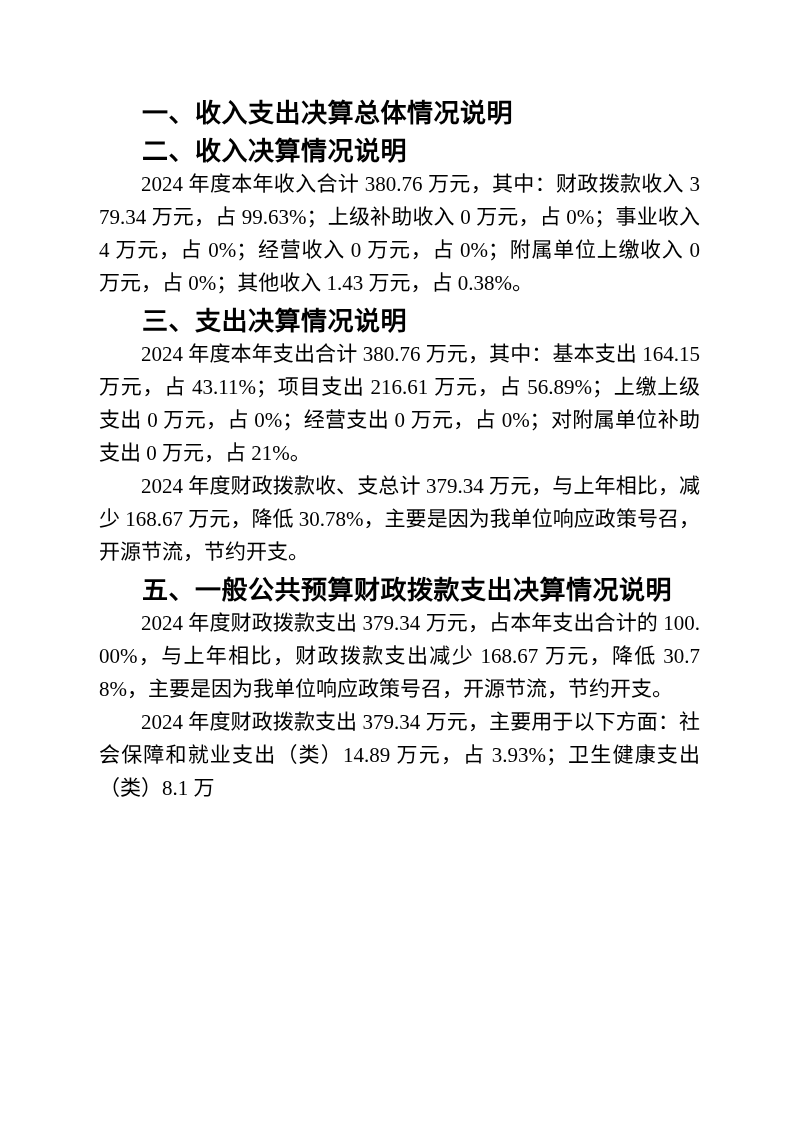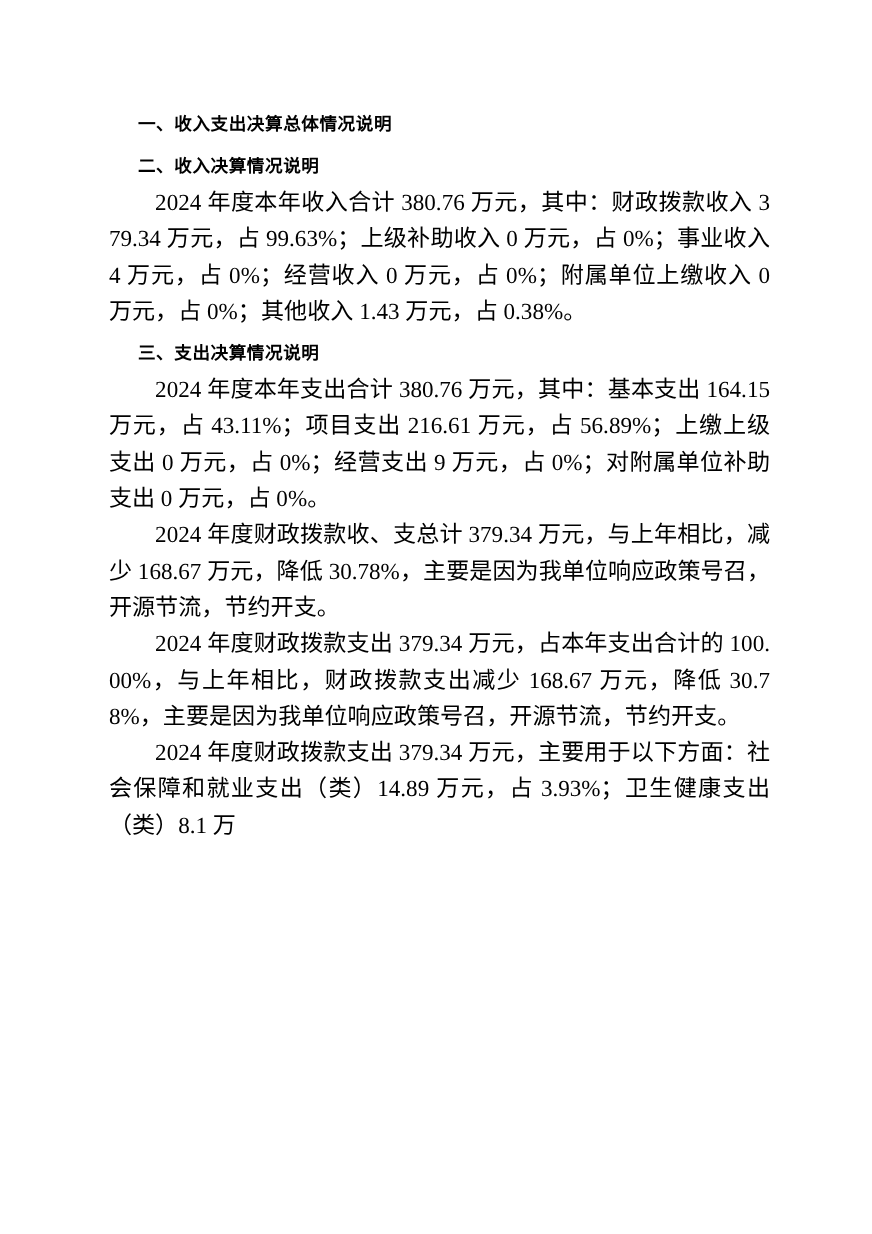--- a/index.html
+++ b/index.html
@@ -20,21 +20,21 @@
     color: #000000;
     padding: 92px 93px 0 99px;
     font-family: "Liberation Serif", "DejaVu Serif", serif;
     font-size: 21px;
     line-height: 33px;
   }
   .doc-heading {
     margin: 5px 0 0 0;
     font-family: "Liberation Sans", "DejaVu Sans", sans-serif;
     font-weight: bold;
-    font-size: 16px;
+    font-size: 26px;
     line-height: 33px;
     text-indent: 1.65em;
     letter-spacing: 0.5px;
     white-space: nowrap;
   }
   .doc-paragraph {
     margin: 0;
     text-align: justify;
     text-indent: 2em;
     word-break: break-all;
@@ -47,25 +47,26 @@
 
   <h2 class="doc-heading">一、收入支出决算总体情况说明</h2>
 
 
   <h2 class="doc-heading">二、收入决算情况说明</h2>
 
   <p class="doc-paragraph">2024 年度本年收入合计 380.76 万元，其中：财政拨款收入 379.34 万元，占 99.63%；上级补助收入 0 万元，占 0%；事业收入 4 万元，占 0%；经营收入 0 万元，占 0%；附属单位上缴收入 0 万元，占 0%；其他收入 1.43 万元，占 0.38%。</p>
 
   <h2 class="doc-heading">三、支出决算情况说明</h2>
 
-  <p class="doc-paragraph">2024 年度本年支出合计 380.76 万元，其中：基本支出 164.15 万元，占 43.11%；项目支出 216.61 万元，占 56.89%；上缴上级支出 0 万元，占 0%；经营支出 9 万元，占 0%；对附属单位补助支出 0 万元，占 0%。</p>
+  <p class="doc-paragraph">2024 年度本年支出合计 380.76 万元，其中：基本支出 164.15 万元，占 43.11%；项目支出 216.61 万元，占 56.89%；上缴上级支出 0 万元，占 0%；经营支出 0 万元，占 0%；对附属单位补助支出 0 万元，占 21%。</p>
 
 
   <p class="doc-paragraph">2024 年度财政拨款收、支总计 379.34 万元，与上年相比，减少 168.67 万元，降低 30.78%，主要是因为我单位响应政策号召，开源节流，节约开支。</p>
 
+  <h2 class="doc-heading">五、一般公共预算财政拨款支出决算情况说明</h2>
 
 
   <p class="doc-paragraph">2024 年度财政拨款支出 379.34 万元，占本年支出合计的 100.00%，与上年相比，财政拨款支出减少 168.67 万元，降低 30.78%，主要是因为我单位响应政策号召，开源节流，节约开支。</p>
 
 
   <p class="doc-paragraph">2024 年度财政拨款支出 379.34 万元，主要用于以下方面：社会保障和就业支出（类）14.89 万元，占 3.93%；卫生健康支出（类）8.1 万</p>
 
 </div>
 
 </body></html>

